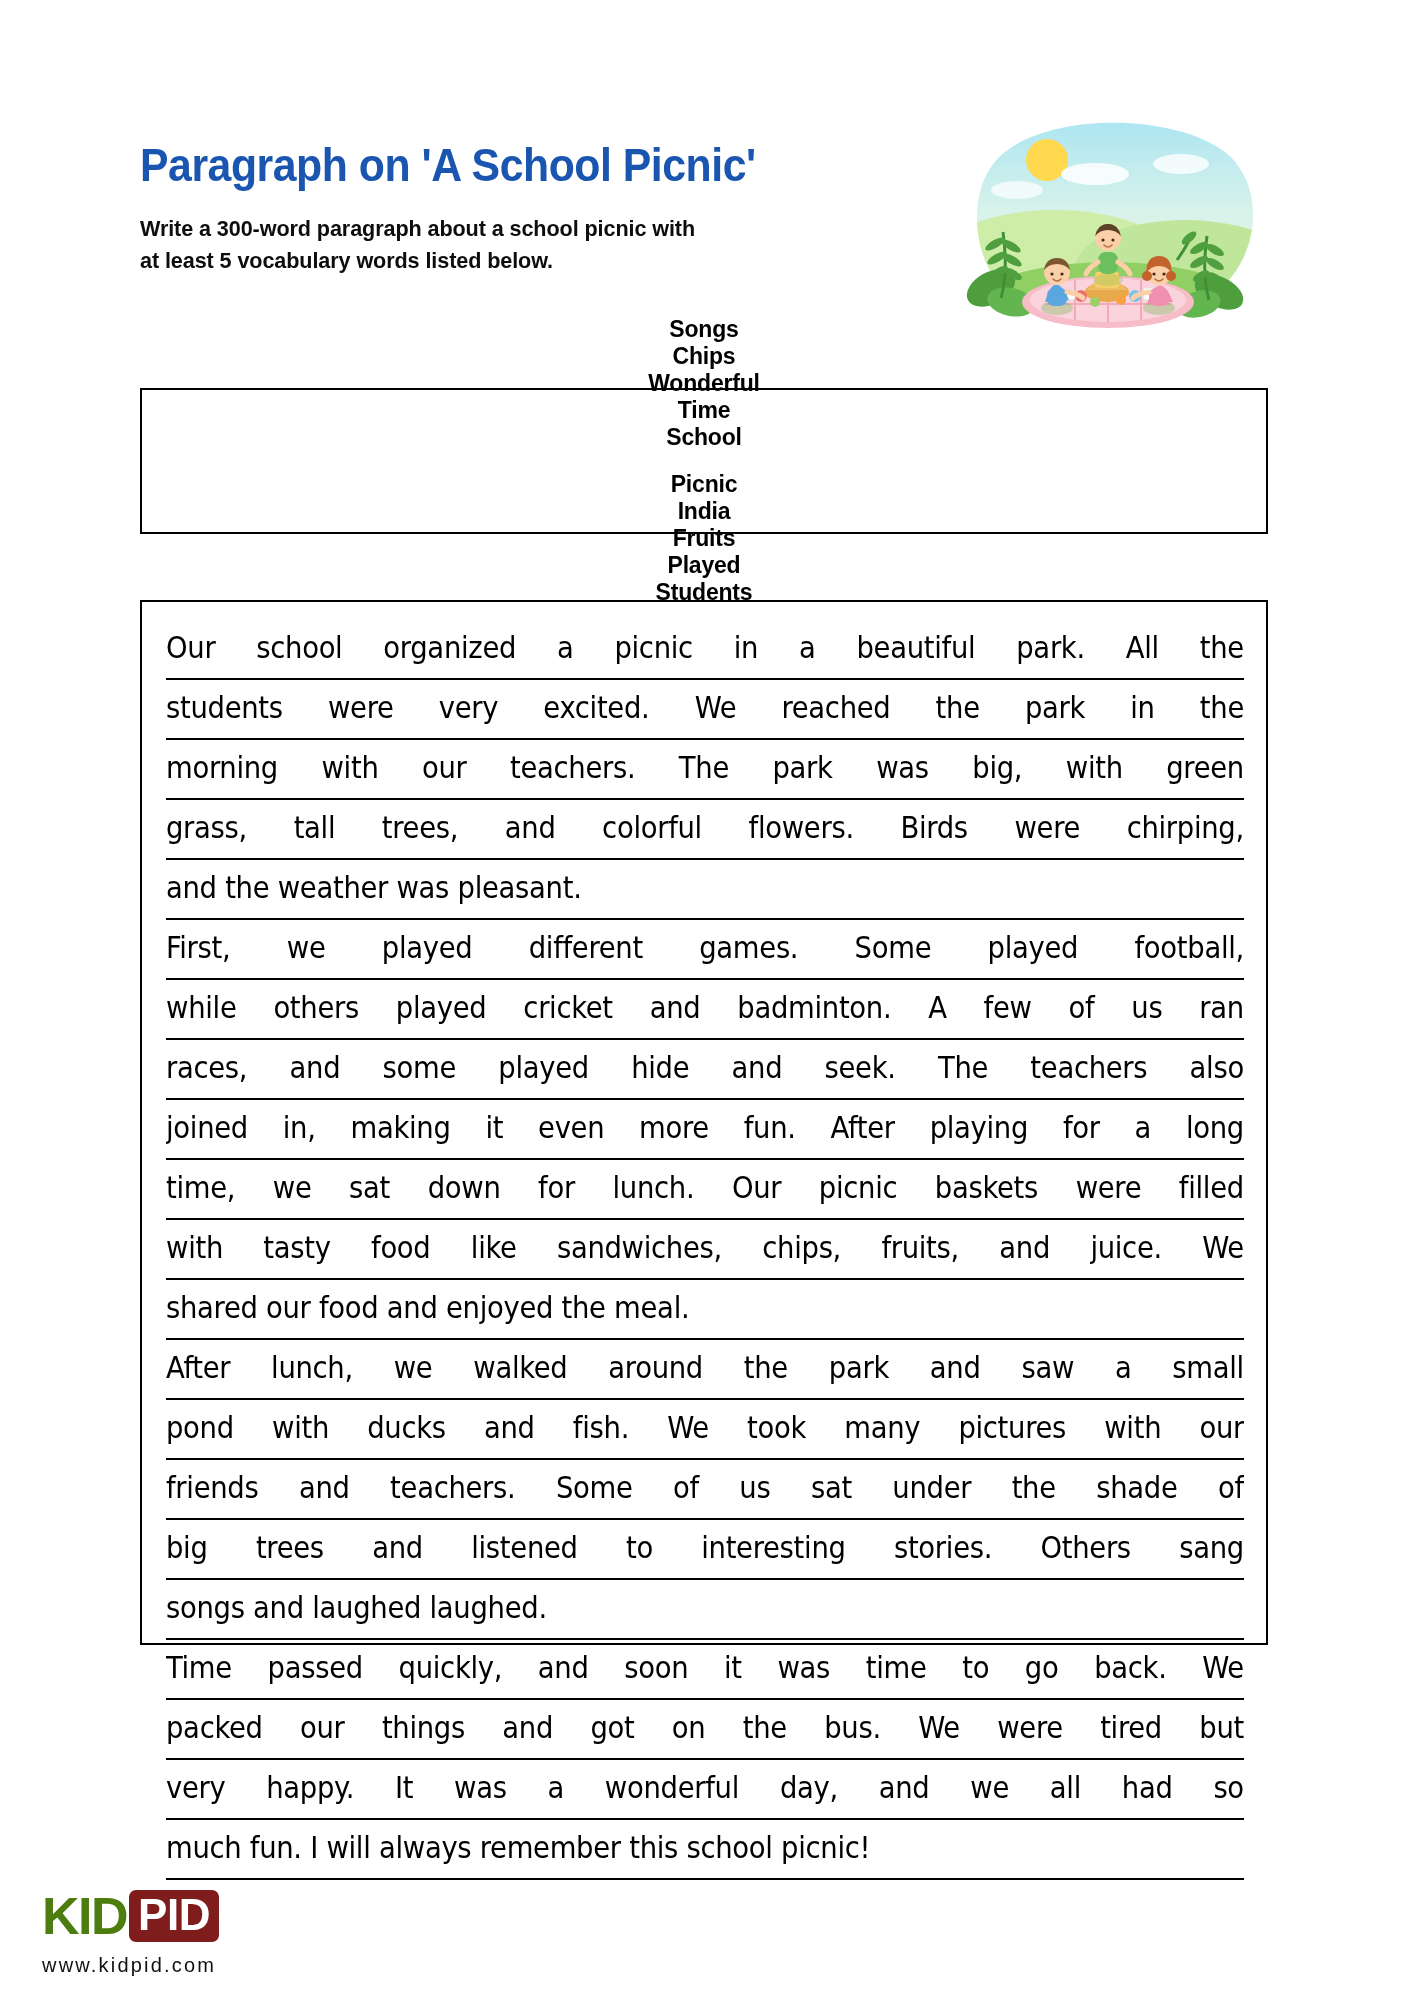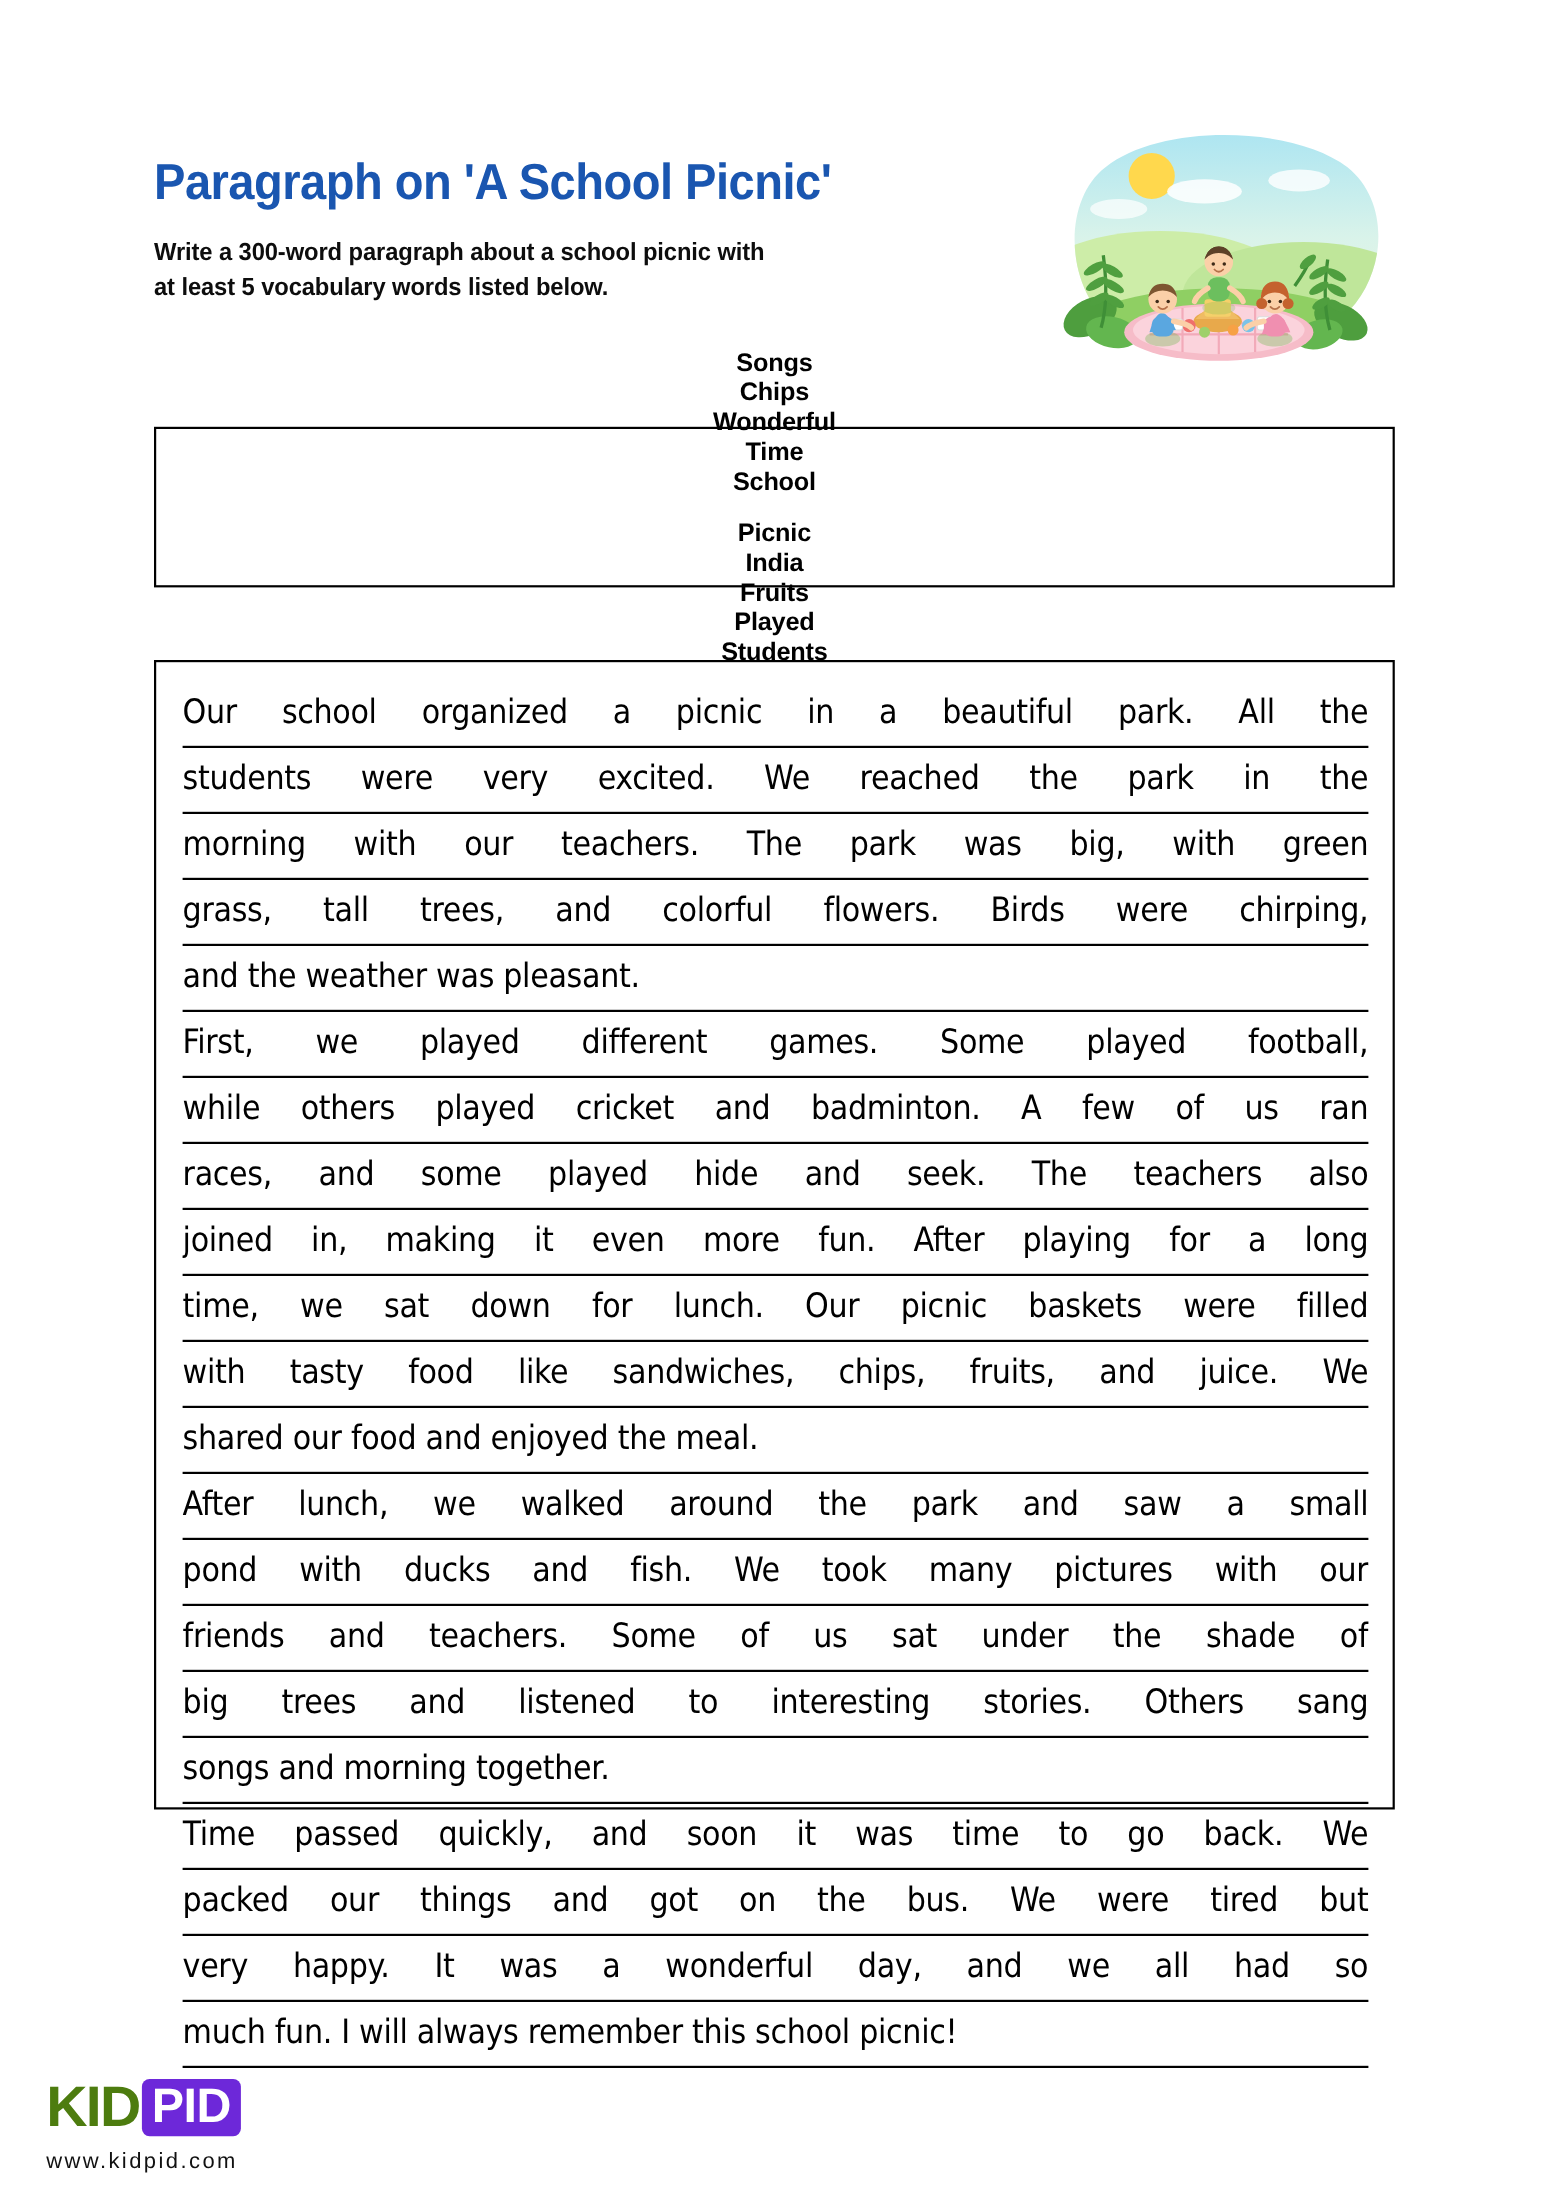--- a/index.html
+++ b/index.html
@@ -140,21 +140,21 @@
     height: 56px;
   }
   .logo-kid {
     font-size: 52px;
     font-weight: 800;
     color: #4d7c0f;
     letter-spacing: -1.5px;
     line-height: 1;
   }
   .logo-pid-wrap {
-    background: #6d28d9;
+    background: #7f1d1d;
     border-radius: 7px;
     padding: 3px 9px 5px 9px;
     margin-left: 2px;
     display: inline-block;
   }
   .logo-pid {
     font-size: 44px;
     font-weight: 800;
     color: #ffffff;
     letter-spacing: -0.5px;
@@ -510,21 +510,21 @@
           <span>big</span>
           <span>trees</span>
           <span>and</span>
           <span>listened</span>
           <span>to</span>
           <span>interesting</span>
           <span>stories.</span>
           <span>Others</span>
           <span>sang</span>
         </div>
-        <div class="para-line">songs and morning together.</div>
+        <div class="para-line">songs and laughed laughed.</div>
         <div class="para-line justify">
           <span>Time</span>
           <span>passed</span>
           <span>quickly,</span>
           <span>and</span>
           <span>soon</span>
           <span>it</span>
           <span>was</span>
           <span>time</span>
           <span>to</span>

